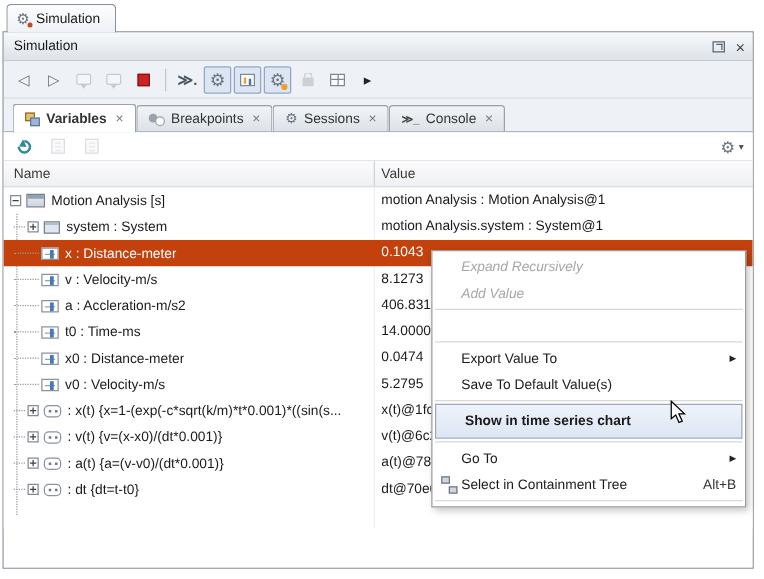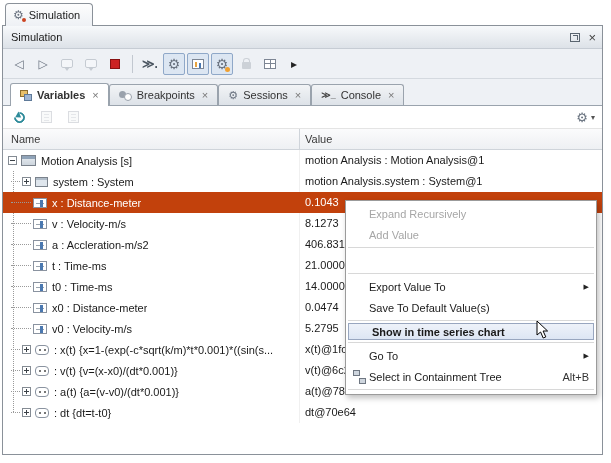--- a/index.html
+++ b/index.html
@@ -138,22 +138,22 @@
   .value-icon::before { content: ""; position: absolute; left: 2px; right: 2px; top: 4px; border-top: 1px solid #9aa4ae; }
   .value-icon::after { content: ""; position: absolute; left: 6px; top: 1px; width: 3px; height: 7px; background: #4a78b0; }
   .constraint-icon { width: 14px; height: 10px; border: 1px solid #8a93a0; border-radius: 4px; background: #fff; position: relative; }
   .constraint-icon::before { content: ""; position: absolute; left: 3px; top: 3px; width: 2px; height: 2px;
     background: #777; box-shadow: 5px 0 0 #777; }
 
   
   .menu { position: absolute; left: 345px; top: 200px; width: 252px; z-index: 10;
     background: #fff; border: 1px solid #9b9b9b; box-shadow: 2px 3px 6px rgba(0,0,0,.25); padding: 2px 0; }
   .mitem { height: 21px; display: flex; align-items: center; padding: 0 7px 0 3px; color: #1a1a1a; }
-  .mitem.disabled { color: #a6a6a6; }
-  .mitem.highlighted { margin: 0 2px; height: 17px; font-weight: bold;
+  .mitem.disabled { color: #a6a6a6; font-style: italic; }
+  .mitem.highlighted { margin: 0 2px; height: 28px; font-weight: bold;
     background: linear-gradient(#eef2f9, #dde6f4); border: 1px solid #98a6bf; }
   .mgutter { flex: none; width: 20px; height: 21px; position: relative; }
   .mlabel { flex: 1; white-space: nowrap; }
   .mshortcut { color: #333; margin-left: 12px; }
   .marrow { font-size: 7px; color: #222; margin-left: 8px; }
   .msep { border-top: 1px solid #d8d8d8; margin: 2px 2px; }
   .containment-tree-icon::before { content: ""; position: absolute; left: 4px; top: 4px; width: 5px; height: 4px;
     border: 1px solid #6f7782; background: #cfd6de; }
   .containment-tree-icon::after { content: ""; position: absolute; left: 10px; top: 12px; width: 5px; height: 4px;
     border: 1px solid #6f7782; background: #cfd6de; }
@@ -312,28 +312,20 @@
               <span class="connector long"></span>
               <span class="ricon value-icon"></span>
               <span class="nlabel">a : Accleration-m/s2</span>
             </span>
             <span class="vcell">406.8313</span>
           </div>
           <div class="trow">
             <span class="ncell" style="padding-left: 8px;">
               <span class="connector long"></span>
               <span class="ricon value-icon"></span>
-              <span class="nlabel">t : Time-ms</span>
-            </span>
-            <span class="vcell">21.0000</span>
-          </div>
-          <div class="trow">
-            <span class="ncell" style="padding-left: 8px;">
-              <span class="connector long"></span>
-              <span class="ricon value-icon"></span>
               <span class="nlabel">t0 : Time-ms</span>
             </span>
             <span class="vcell">14.0000</span>
           </div>
           <div class="trow">
             <span class="ncell" style="padding-left: 8px;">
               <span class="connector long"></span>
               <span class="ricon value-icon"></span>
               <span class="nlabel">x0 : Distance-meter</span>
             </span>

